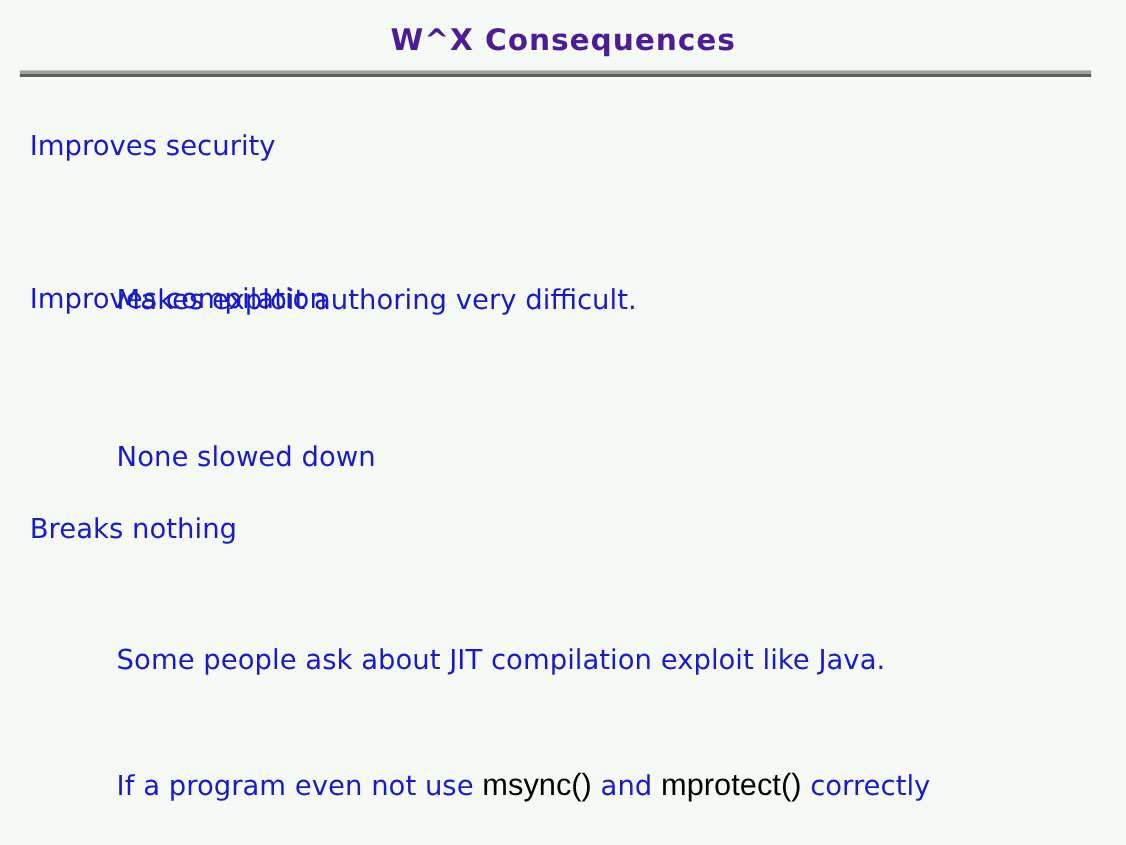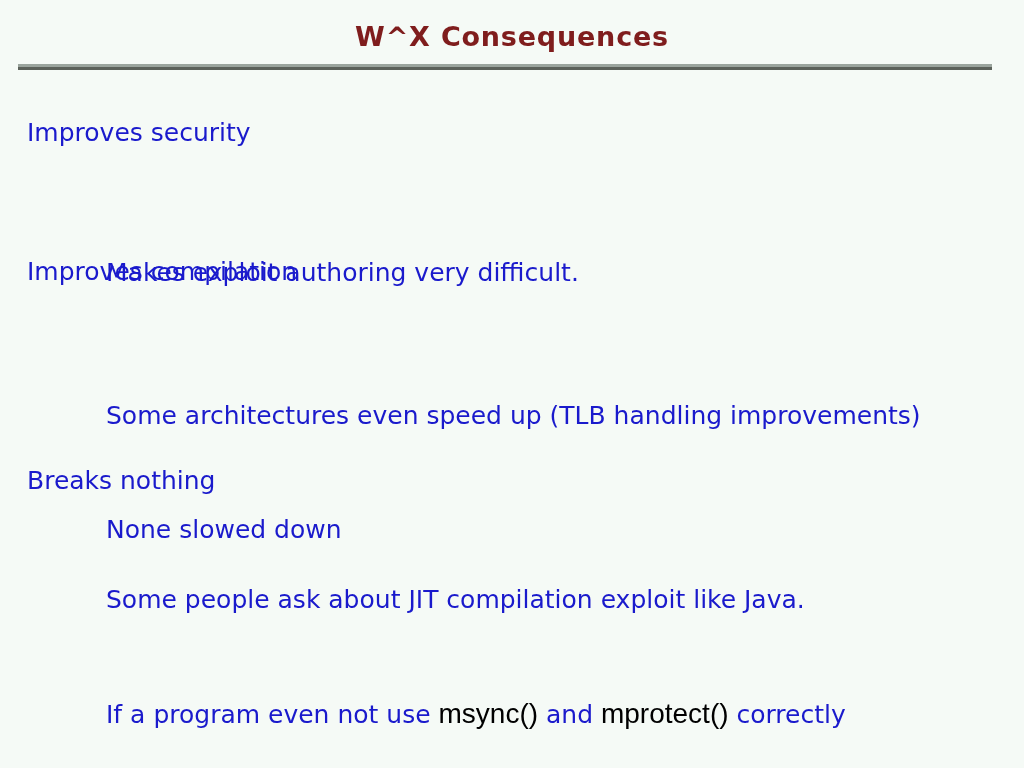--- a/index.html
+++ b/index.html
@@ -25,21 +25,21 @@
   
   .title-block {
     position: absolute;
     left: 0;
     top: 22px;
     width: 1024px;
     text-align: center;
   }
   .slide-title {
     display: inline-block;
-    color: #7f1d1d;
+    color: #4c1d95;
     font-family: "DejaVu Sans", sans-serif;
     font-weight: bold;
     font-size: 27px;
     letter-spacing: 0.8px;
     line-height: 1.1;
     white-space: pre;
   }
 
   
   .title-rule {
@@ -129,21 +129,20 @@
     <div class="group">
       <div class="heading" style="top:120px">Improves security</div>
       <div class="sub" style="top:178px">
         <div><span>Makes exploit authoring very difficult.</span></div>
       </div>
     </div>
 
     <div class="group">
       <div class="heading" style="top:259px">Improves compilation</div>
       <div class="sub" style="top:321px">
-        <div><span>Some architectures even speed up (TLB handling improvements)</span></div>
         <div><span>None slowed down</span></div>
       </div>
     </div>
 
     <div class="group">
       <div class="heading" style="top:468px">Breaks nothing</div>
       <div class="sub" style="top:505px">
         <div><span>Some people ask about JIT compilation exploit like Java.</span></div>
         <div><span>If a program even not use </span><span class="code">msync()</span><span> and </span><span class="code">mprotect()</span><span> correctly</span></div>
         

